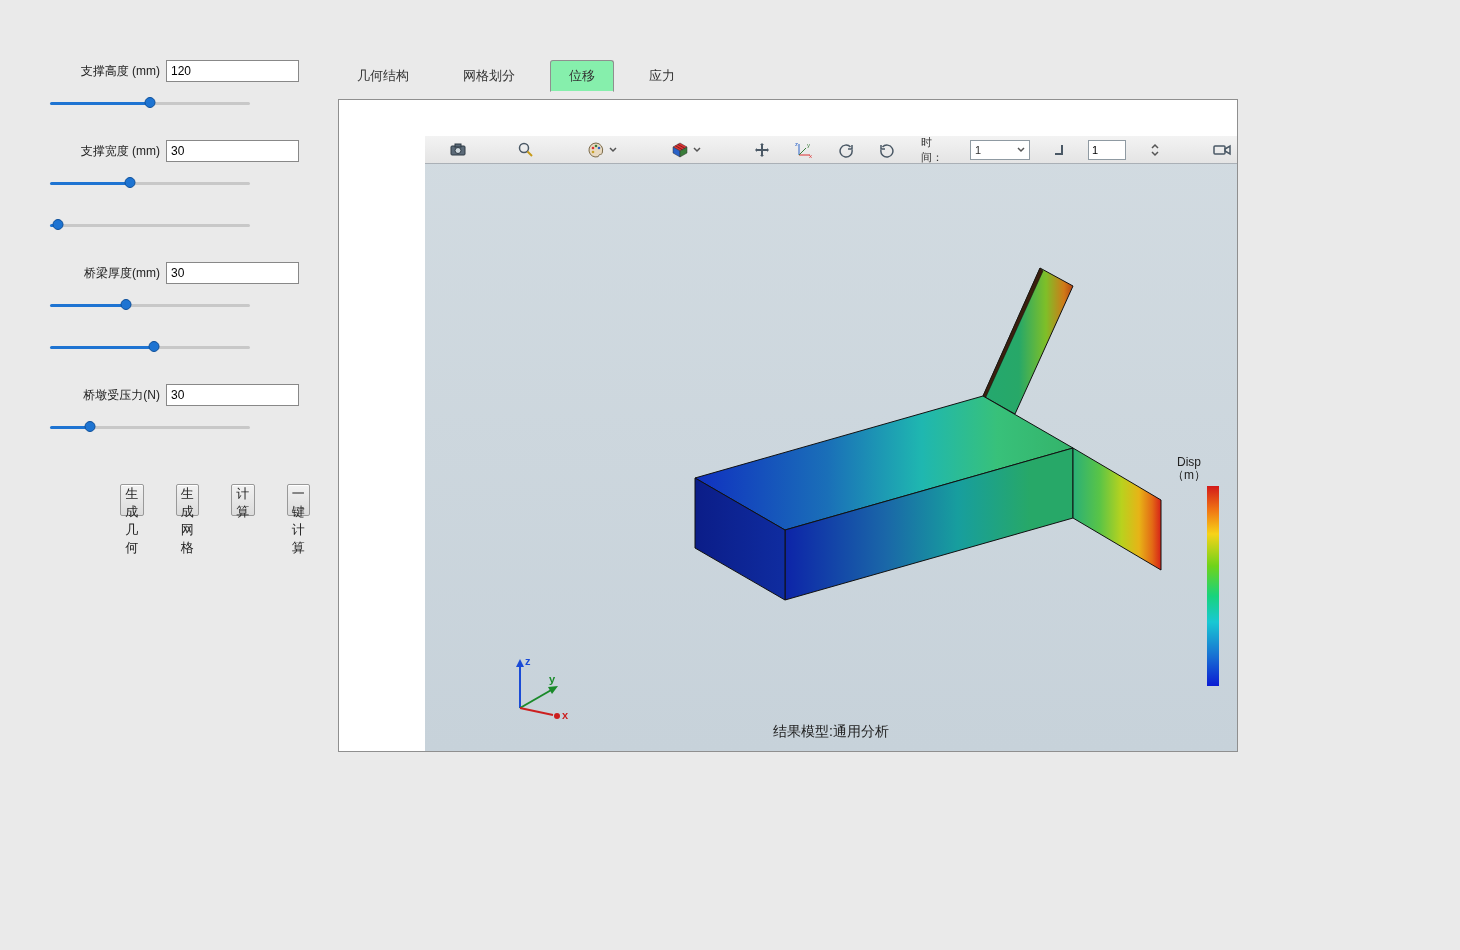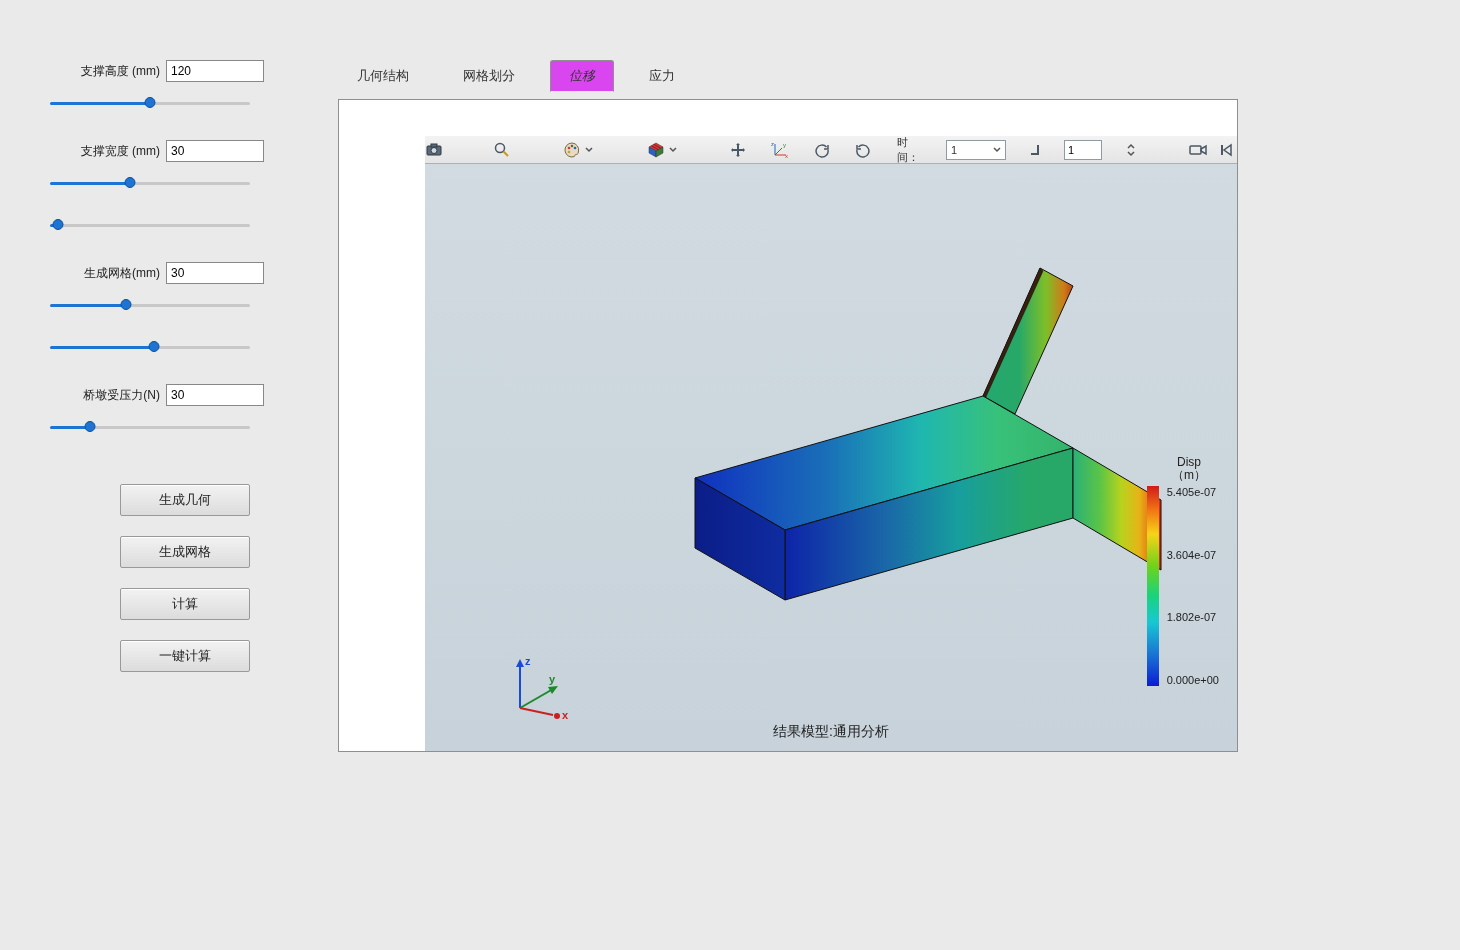--- a/index.html
+++ b/index.html
@@ -33,21 +33,21 @@
     align-items: center;
     gap: 6px;
   }
   .param-label {
     width: 110px;
     text-align: right;
     font-size: 12px;
     color: #222;
   }
   .param-input {
-    width: 98px;
+    width: 133px;
     height: 22px;
     border: 1px solid #888;
     background: #fff;
     font-size: 12px;
     padding: 2px 4px;
   }
   .param-slider {
     width: 200px;
     height: 10px;
     position: relative;
@@ -65,24 +65,25 @@
     top: -1px;
     left: var(--fill,50%);
     transform: translateX(-50%);
     width: 11px; height: 11px;
     border-radius: 50%;
     background: #1e74d2;
     border: 1px solid #0d4f9a;
   }
   .action-btns {
     display: flex;
-    flex-direction: column;
-    gap: 20px;
+    flex-direction: row;
+    gap: 32px;
     margin-top: 20px;
     margin-left: 70px;
+    align-items: flex-end;
   }
   .action-btn {
     width: 130px;
     height: 32px;
     background: linear-gradient(#f2f2f2,#dcdcdc);
     border: 1px solid #999;
     border-radius: 2px;
     font-size: 13px;
     color: #222;
     cursor: pointer;
@@ -105,27 +106,26 @@
   .tab {
     padding: 6px 18px;
     font-size: 13px;
     color: #333;
     cursor: pointer;
     border: 1px solid transparent;
     border-bottom: none;
     margin-bottom: -1px;
   }
   .tab.active {
-    background: #d946ef;
+    background: #86efac;
     border: 1px solid #8f8f8f;
     border-bottom: 1px solid #eaeaea;
     border-radius: 3px 3px 0 0;
     z-index: 2;
     position: relative;
-    font-style: italic;
   }
   .canvas-wrap {
     width: 900px;
     height: 653px;
     border: 1px solid #8f8f8f;
     background: #fff;
     position: relative;
   }
   .viewport {
     position: absolute;
@@ -146,21 +146,21 @@
 
   
   .vp-toolbar {
     position: absolute;
     left: 0; top: 0; right: 0;
     height: 28px;
     background: linear-gradient(#f3f3f3,#e4e4e4);
     display: flex;
     align-items: center;
     gap: 23px;
-    padding: 0 0;
+    padding: 0 24px;
     font-size: 11px;
     color: #333;
     border-bottom: 1px solid #aab0b6;
   }
   .tb-btn {
     width: 22px; height: 22px;
     border: 1px solid transparent;
     border-radius: 2px;
     display: flex; align-items: center; justify-content: center;
     cursor: pointer;
@@ -304,21 +304,21 @@
 
   <div class="param">
     <div class="param-slider" style="--fill:4%;">
       <div class="track"></div>
         <div class="thumb"></div>
     </div>
   </div>
 
   <div class="param">
     <div class="param-row">
-      <span class="param-label">生成网格(mm)</span>
+      <span class="param-label">桥梁厚度(mm)</span>
       <input class="param-input" value="30" style="">
     </div>
     <div class="param-slider" style="--fill:38%;">
       <div class="track"></div>
         <div class="thumb"></div>
     </div>
   </div>
 
   <div class="param">
     <div class="param-slider" style="--fill:52%;">
@@ -570,25 +570,19 @@
           <circle cx="52" cy="63" r="3" fill="#cc1f1f"></circle>
           <text x="57" y="66" font-size="11" fill="#cc1f1f" font-weight="bold">x</text>
         </svg>
 
         <div class="legend-title">
           <span>Disp</span><br>
           <span>（m）</span>
         </div>
         <div class="legend">
           <div class="legend-bar"></div>
-          <div class="legend-ticks">
-            <span>5.405e-07</span>
-            <span>3.604e-07</span>
-            <span>1.802e-07</span>
-            <span>0.000e+00</span>
-          </div>
         </div>
 
         <div class="model-title">结果模型:通用分析</div>
       </div>
     </div>
   </div>
 </div>
 
 </body></html>

